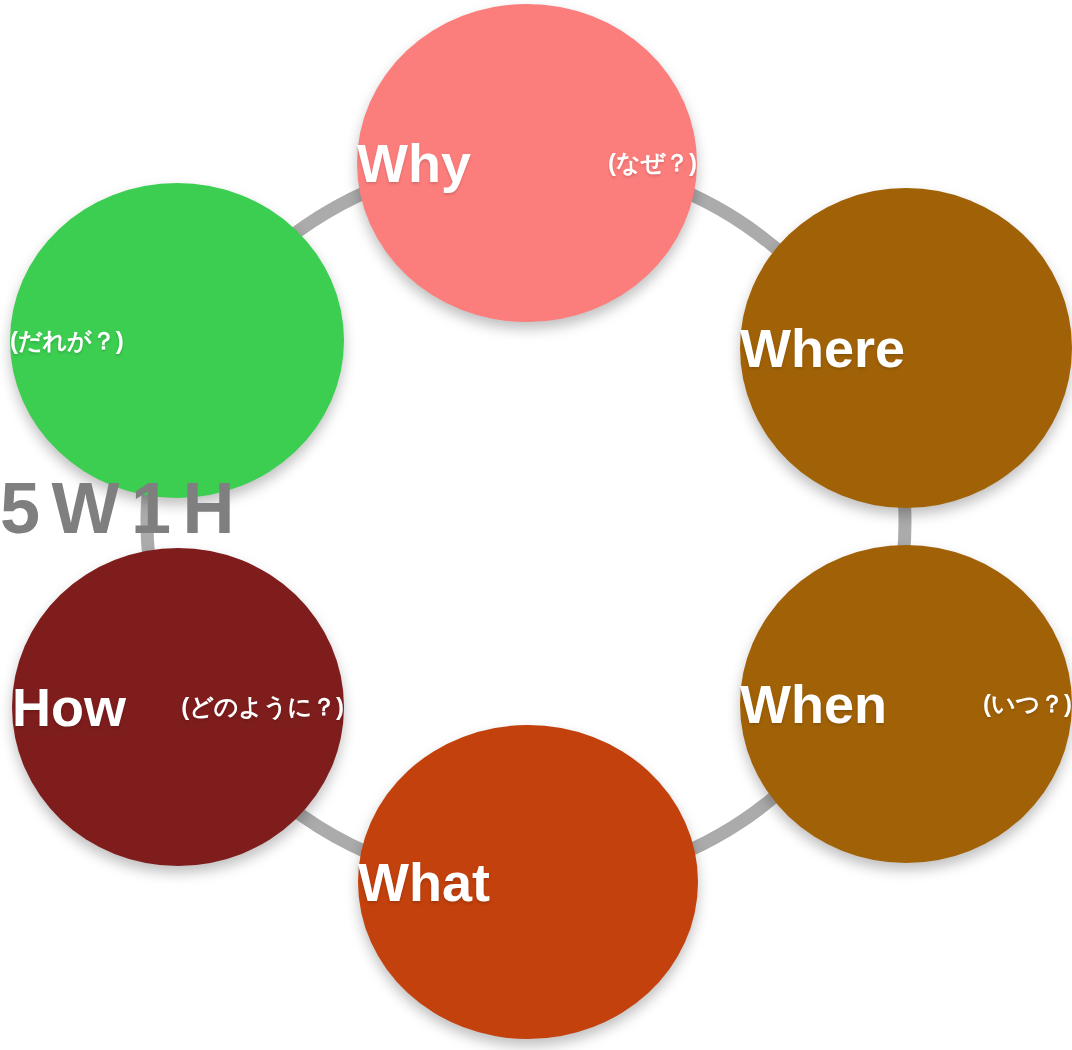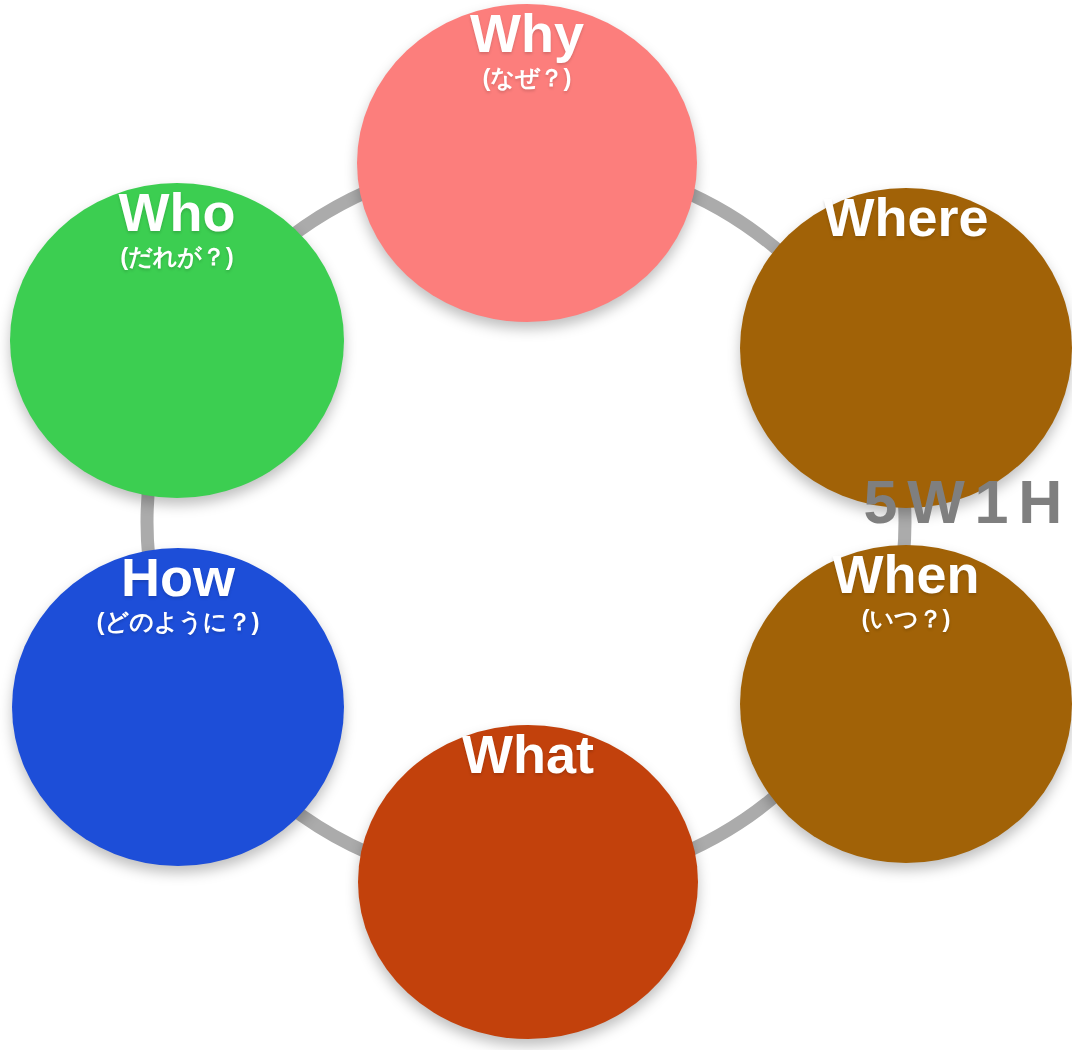--- a/index.html
+++ b/index.html
@@ -19,25 +19,26 @@
     position: absolute;
     left: 0;
     top: 0;
     width: 1072px;
     height: 1050px;
   }
   .node {
     position: absolute;
     border-radius: 50%;
     display: flex;
-    flex-direction: column;
+    flex-direction: row;
     align-items: center;
-    justify-content: flex-start;
+    justify-content: space-between;
     box-shadow: 0 7px 13px rgba(0,0,0,0.25);
     text-align: center;
+    gap: 37px;
   }
   .label-en {
     font-size: 54px;
     font-weight: bold;
     color: var(--node-text-color, #ffffff);
     line-height: 1.08;
     text-shadow: 0 2px 3px rgba(0,0,0,0.15);
   }
   .label-ja {
     font-size: 24px;
@@ -51,22 +52,22 @@
   .node-where { left: 740px; top: 188px; width: 332px; height: 320px; }
   .node-when  { left: 740px; top: 545px; width: 332px; height: 318px; }
   .node-what  { left: 358px; top: 725px; width: 340px; height: 314px; }
   .node-how   { left: 12px;  top: 548px; width: 332px; height: 318px; }
   .node-who   { left: 10px;  top: 183px; width: 334px; height: 315px; }
   .center-title {
     position: absolute;
     left: 0;
     top: 472px;
     width: 100%;
-    text-align: right;
-    font-size: 61px;
+    text-align: left;
+    font-size: 72px;
     font-weight: bold;
     letter-spacing: 0.16em;
     line-height: 1;
   }
 </style>
 </head>
 <body>
 
 <div class="canvas">
 
@@ -85,25 +86,24 @@
 
   <div class="node node-when" style="background-color: #a16207;">
     <div class="label-en">When</div>
     <div class="label-ja">(いつ？)</div>
   </div>
 
   <div class="node node-what" style="background-color: #c2410c;">
     <div class="label-en">What</div>
   </div>
 
-  <div class="node node-how" style="background-color: #1d4ed8;">
+  <div class="node node-how" style="background-color: #7f1d1d;">
     <div class="label-en">How</div>
     <div class="label-ja">(どのように？)</div>
   </div>
 
   <div class="node node-who" style="background-color: rgb(60, 206, 81);">
-    <div class="label-en">Who</div>
     <div class="label-ja">(だれが？)</div>
   </div>
 
   <div class="center-title" style="color: rgb(127, 127, 127);">5W1H</div>
 
 </div>
 
 </body></html>

